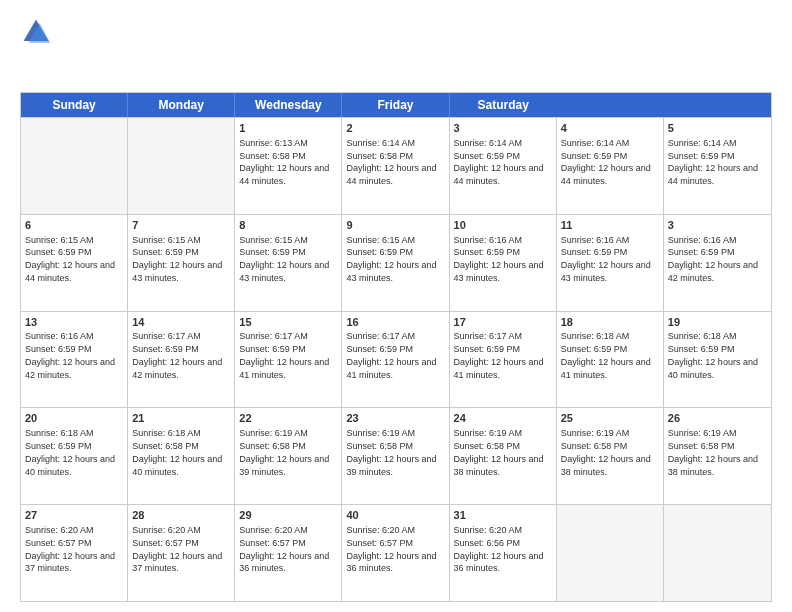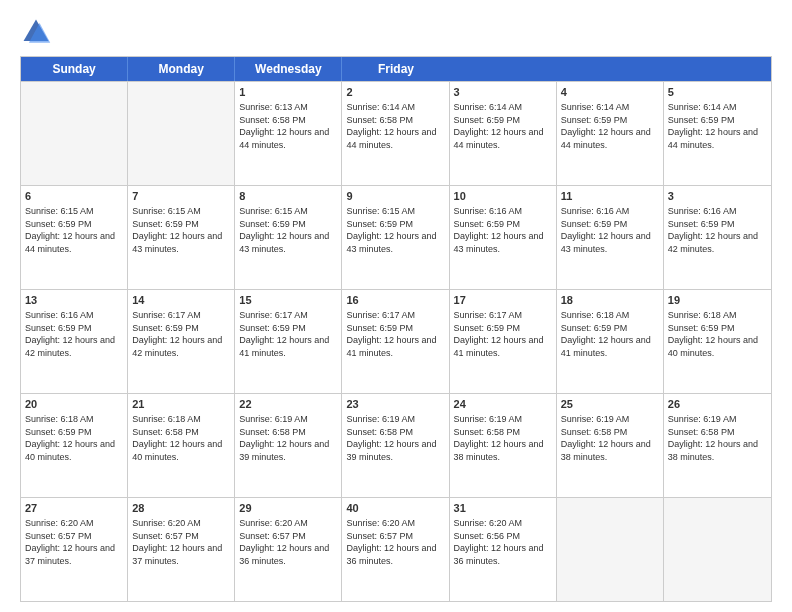--- a/index.html
+++ b/index.html
@@ -9,20 +9,21 @@
       width: 792px;
       height: 612px;
       overflow: hidden;
     }
     .page {
       width: 792px;
       height: 612px;
       padding: 16px 20px 10px 20px;
       display: flex;
       flex-direction: column;
+      gap: 36px;
     }
     .header {
       display: flex;
       justify-content: space-between;
       align-items: flex-start;
       margin-bottom: 8px;
     }
     .logo {
       display: flex;
       align-items: center;
@@ -128,20 +129,21 @@
       <div class="subtitle"></div>
     </div>
   </div>
 
   <div class="calendar">
     <div class="cal-header-row">
     <div class="cal-header-cell">Sunday</div>
         <div class="cal-header-cell">Monday</div>
         <div class="cal-header-cell">Wednesday</div>
         <div class="cal-header-cell">Friday</div>
+        <div class="cal-header-cell">Saturday</div>
       </div>
     <div class="cal-body">
     <div class="cal-row">
           <div class="cal-cell empty"></div>
           <div class="cal-cell empty"></div>
           <div class="cal-cell"><span class="day-num">1</span><span class="cell-info">Sunrise: 6:13 AM<br>Sunset: 6:58 PM<br>Daylight: 12 hours and 44 minutes.</span></div>
           <div class="cal-cell"><span class="day-num">2</span><span class="cell-info">Sunrise: 6:14 AM<br>Sunset: 6:58 PM<br>Daylight: 12 hours and 44 minutes.</span></div>
           <div class="cal-cell"><span class="day-num">3</span><span class="cell-info">Sunrise: 6:14 AM<br>Sunset: 6:59 PM<br>Daylight: 12 hours and 44 minutes.</span></div>
           <div class="cal-cell"><span class="day-num">4</span><span class="cell-info">Sunrise: 6:14 AM<br>Sunset: 6:59 PM<br>Daylight: 12 hours and 44 minutes.</span></div>
           <div class="cal-cell"><span class="day-num">5</span><span class="cell-info">Sunrise: 6:14 AM<br>Sunset: 6:59 PM<br>Daylight: 12 hours and 44 minutes.</span></div>

